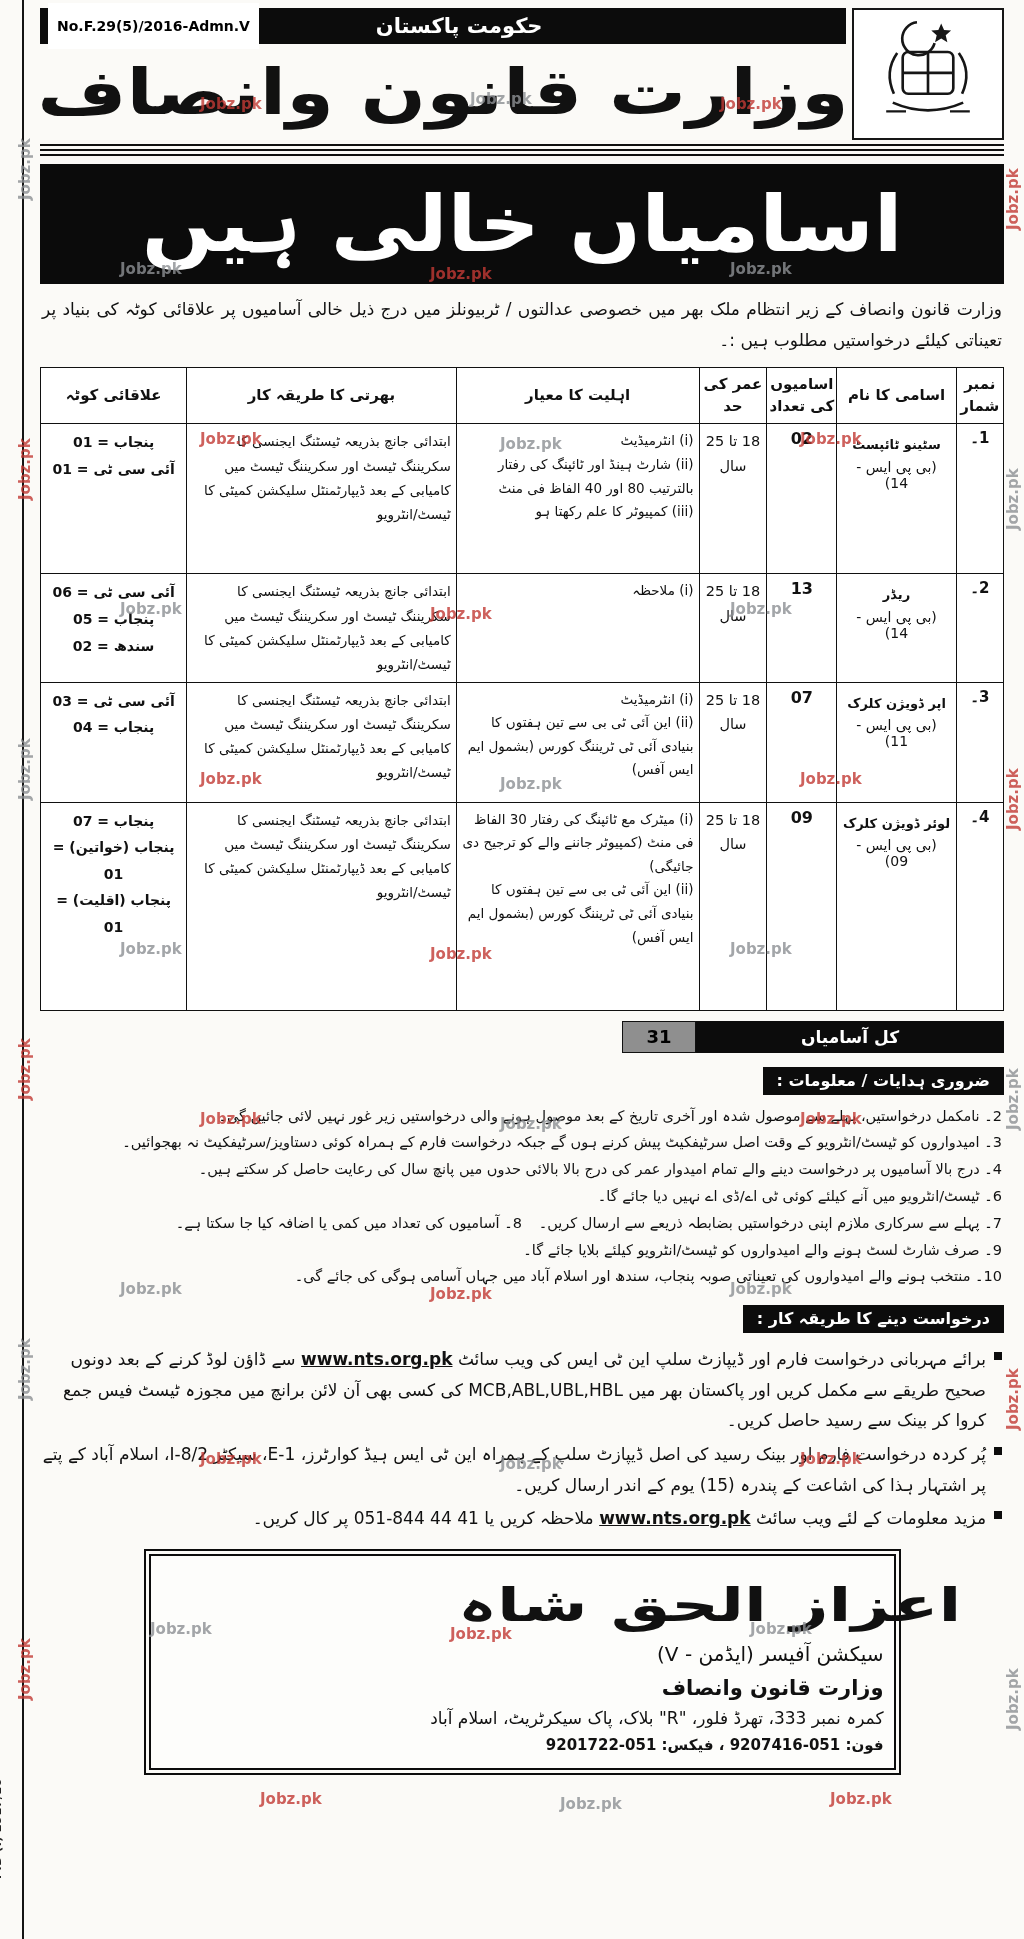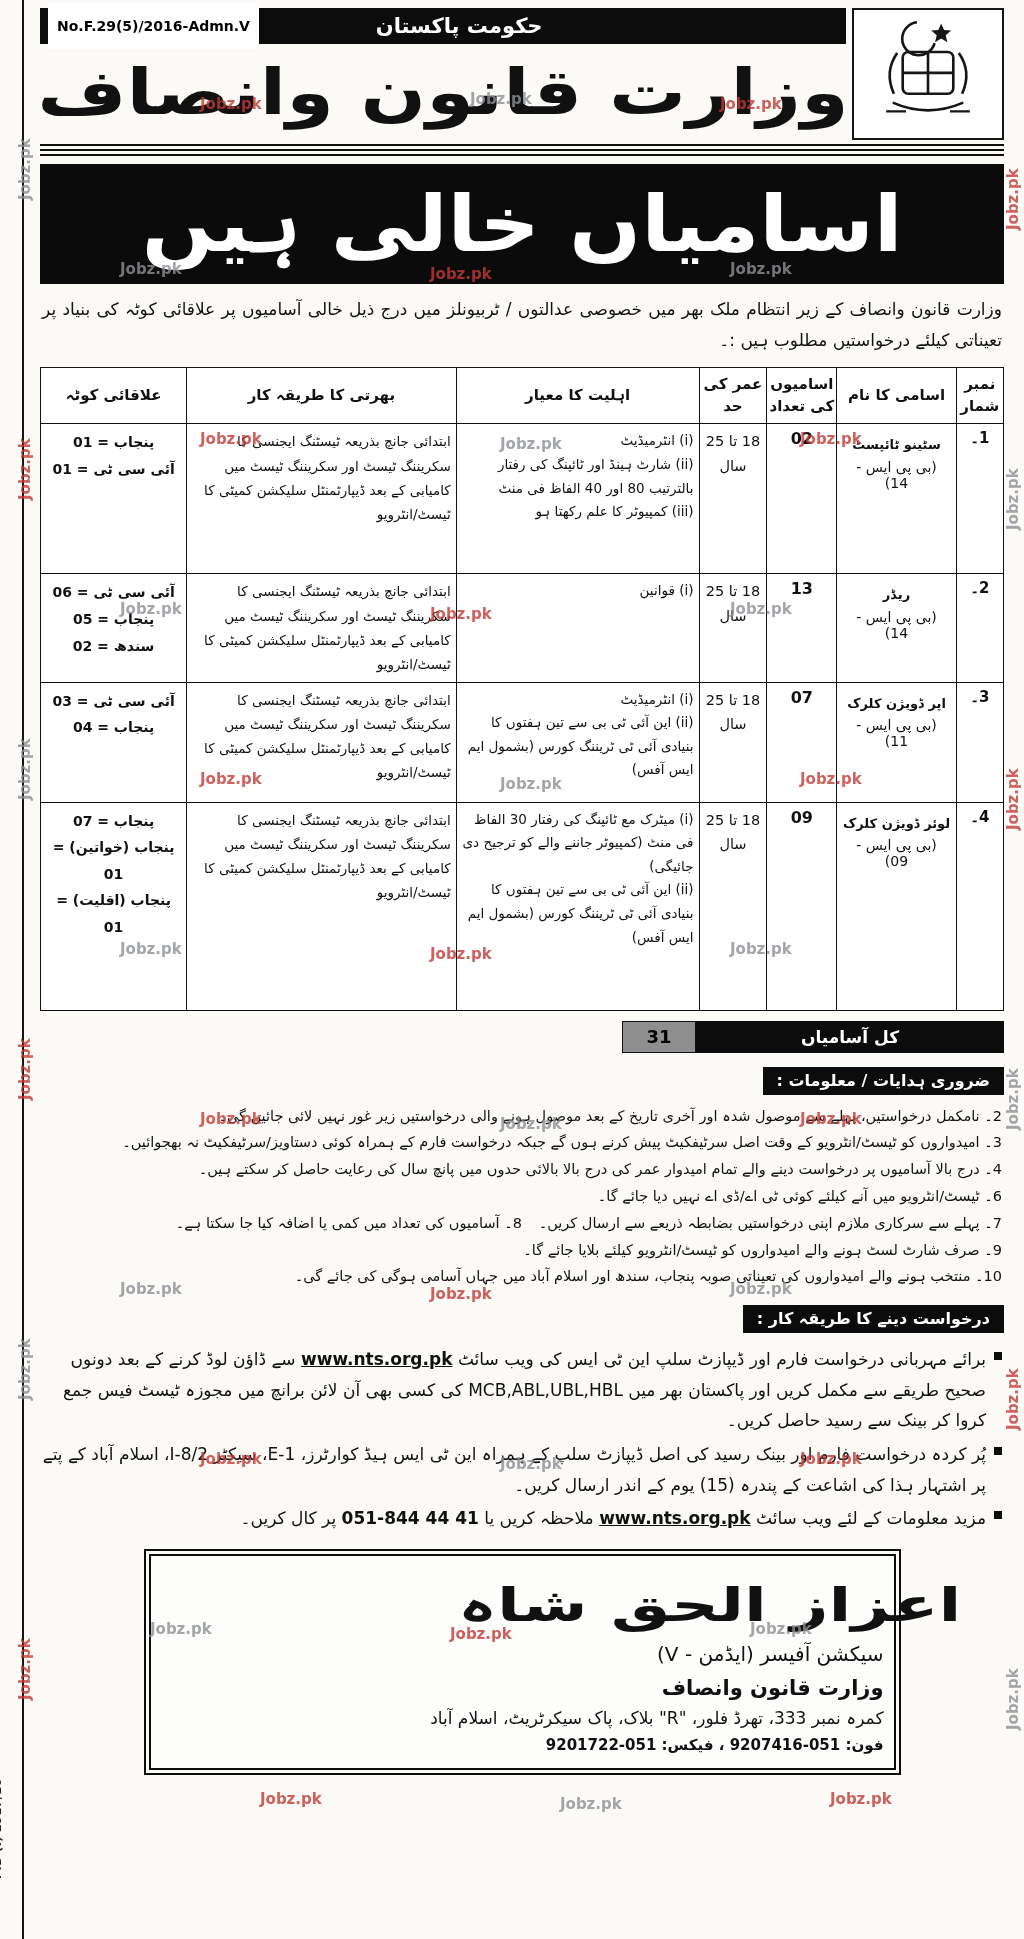--- a/index.html
+++ b/index.html
@@ -52,21 +52,21 @@
 
   
   .sec-heading{direction:rtl;background:#0c0c0c;color:#fff;font-size:16px;font-weight:bold;display:inline-block;padding:4px 14px 5px;margin:14px 0 8px}
   .inst-list{direction:rtl;font-size:14.5px;line-height:1.78;font-weight:500}
   .inst-item{margin:1px 2px}
   .inst-pair{display:grid;grid-template-columns:1fr 1fr;margin:1px 2px}
   .proc-list{direction:rtl;font-size:17px;line-height:1.8;font-weight:500;margin-top:3px}
   .proc-item{display:flex;align-items:flex-start;margin:3px 2px}
   .bullet{width:8px;height:8px;background:#0c0c0c;flex:0 0 8px;margin:8px 0 0 8px}
   .bold-url{font-weight:bold;text-decoration:underline;direction:ltr;unicode-bidi:embed}
-  .ltr{direction:ltr;unicode-bidi:embed;font-weight:bold}
+  .ltr{direction:ltr;unicode-bidi:embed;font-weight:normal}
 
   
   .sig-box{width:747px;margin:20px auto 0;border:2px solid #0c0c0c;outline:2px solid #0c0c0c;outline-offset:3px;padding:18px 10px 14px;direction:rtl;background:#fdfdfb}
   .sig-name{font-size:46px;font-weight:bold;transform:scaleX(1.45);display:inline-block;margin:4px 0 10px;white-space:nowrap}
   .sig-title{font-size:20px;font-weight:500;margin-bottom:10px}
   .sig-ministry{font-size:21px;font-weight:bold;margin-bottom:8px}
   .sig-address{font-size:17px;margin-bottom:8px}
   .sig-phone{font-size:15px;font-weight:bold}
 </style>
 </head>
@@ -198,21 +198,21 @@
       </tr>
       <tr class="row-2">
         <td class="c-serial">2۔</td>
         <td class="c-post">
           <div class="post-name">ریڈر</div>
           <div class="post-bps">(بی پی ایس - 14)</div>
         </td>
         <td class="c-count">13</td>
         <td class="c-age">18 تا 25
 سال</td>
-        <td class="c-elig">(i) قوانین</td>
+        <td class="c-elig">(i) ملاحظہ</td>
         <td class="c-rec">ابتدائی جانچ بذریعہ ٹیسٹنگ ایجنسی کا سکریننگ ٹیسٹ اور سکریننگ ٹیسٹ میں کامیابی کے بعد ڈیپارٹمنٹل سلیکشن کمیٹی کا ٹیسٹ/انٹرویو</td>
         <td class="c-quota">آئی سی ٹی = 06
 پنجاب = 05
 سندھ = 02</td>
       </tr>
       <tr class="row-3">
         <td class="c-serial">3۔</td>
         <td class="c-post">
           <div class="post-name">اپر ڈویژن کلرک</div>
           <div class="post-bps">(بی پی ایس - 11)</div>

